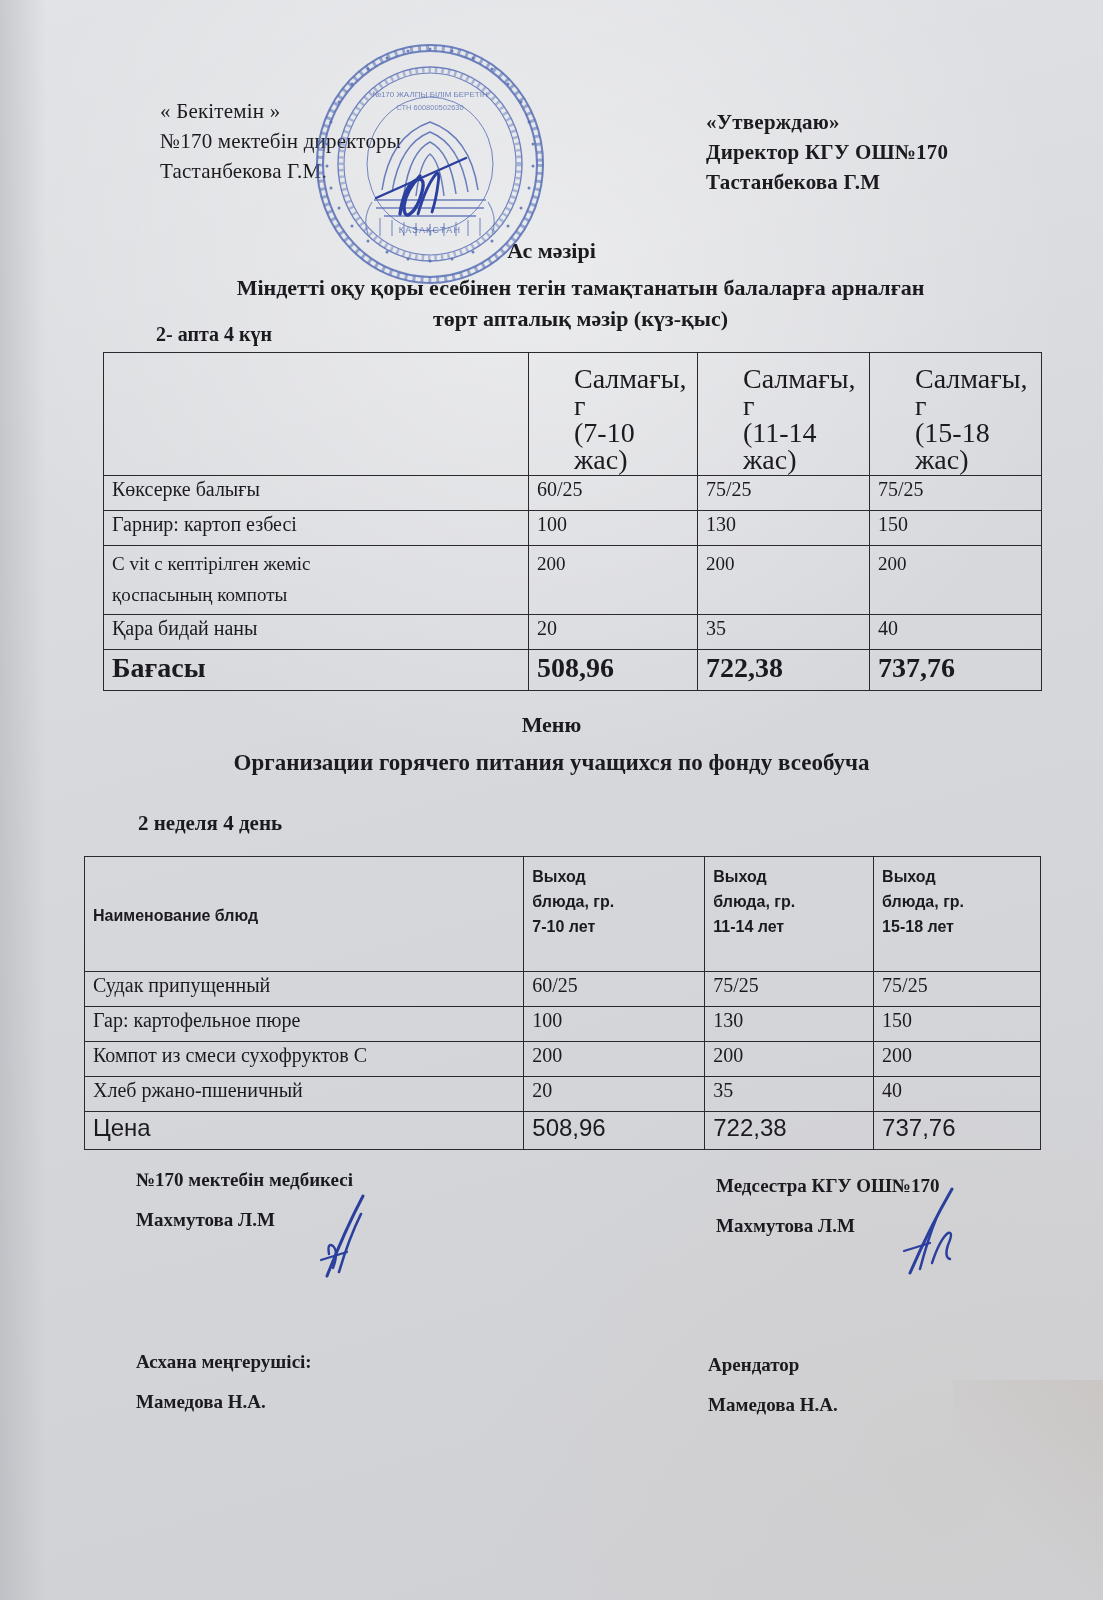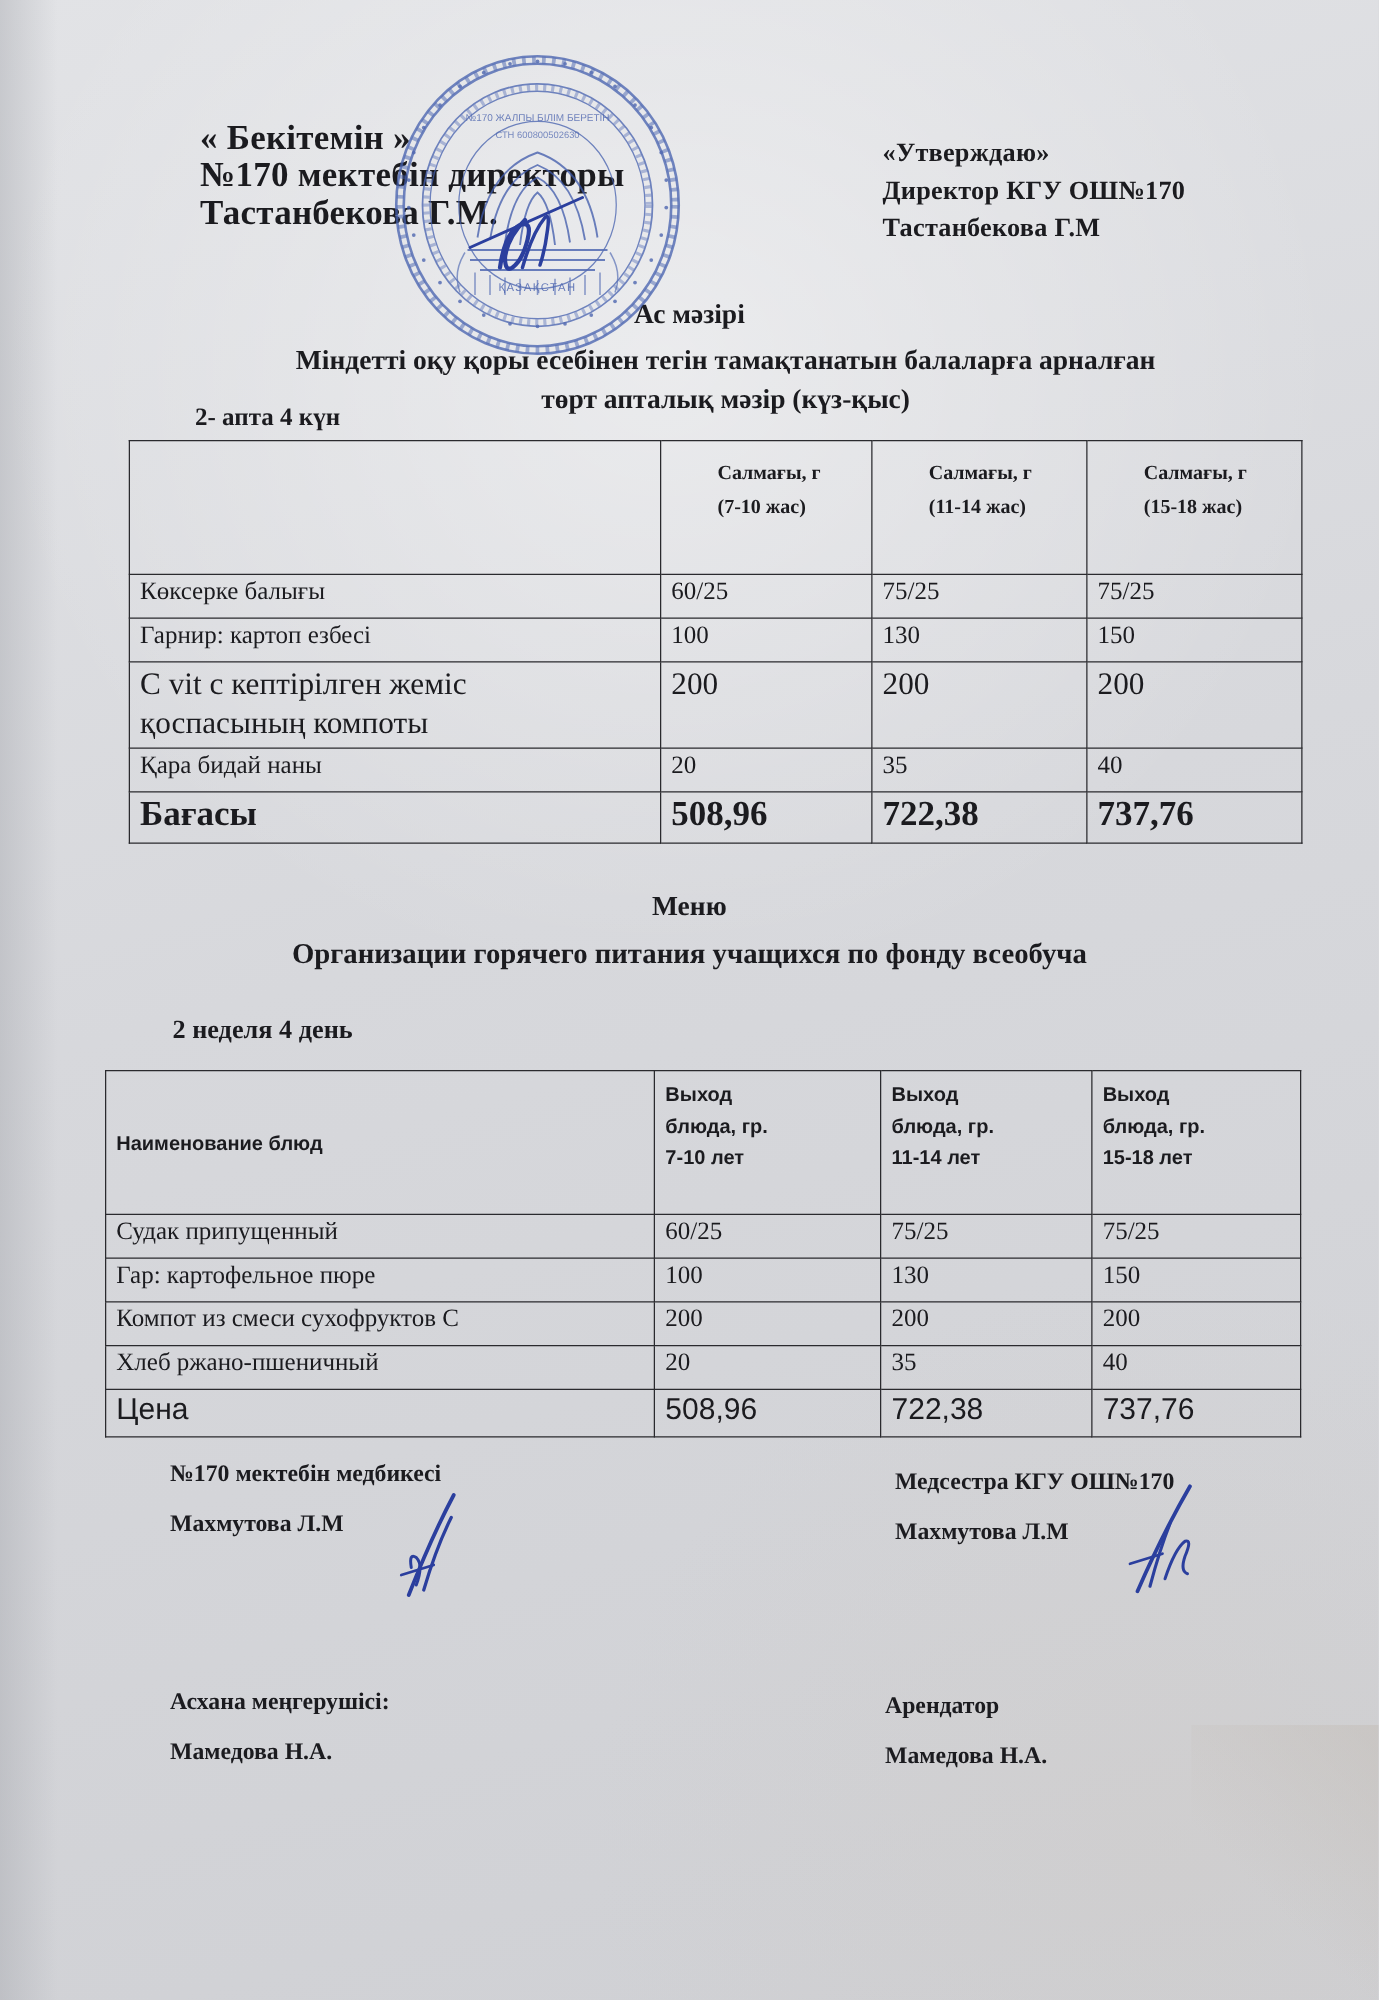--- a/index.html
+++ b/index.html
@@ -30,22 +30,22 @@
     position: absolute;
     inset: 0;
     z-index: 2;
   }
 
   
   .hdr-left {
     position: absolute;
     left: 160px;
     top: 96px;
-    font-weight: bold;
-    font-size: 28px;
+    font-weight: normal;
+    font-size: 21px;
     line-height: 30px;
     letter-spacing: 0.2px;
   }
   .hdr-right {
     position: absolute;
     left: 706px;
     top: 107px;
     font-weight: bold;
     font-size: 21px;
     line-height: 30px;
@@ -110,29 +110,29 @@
     left: 103px;
     top: 352px;
     width: 938px;
     font-size: 20px;
   }
   #tbl-kz .c0 { width: 425px; }
   #tbl-kz .c1 { width: 169px; }
   #tbl-kz .c2 { width: 172px; }
   #tbl-kz .c3 { width: 172px; }
   #tbl-kz .hd {
-    font-weight: bold;
-    font-size: 16px;
+    font-weight: normal;
+    font-size: 28px;
     line-height: 27px;
     height: 92px;
     padding-top: 12px;
     padding-left: 45px;
   }
   #tbl-kz .dish { height: 30px; font-size: 20px; }
-  #tbl-kz .dish2 { height: 64px; font-size: 25px; line-height: 31px; margin-top: 36px; }
+  #tbl-kz .dish2 { height: 64px; font-size: 19px; line-height: 31px; margin-top: 36px; }
   #tbl-kz .price { font-weight: bold; height: 36px; font-size: 28px; }
 
   
   #tbl-ru {
     left: 84px;
     top: 856px;
     width: 957px;
     font-size: 20px;
   }
   #tbl-ru .c0 { width: 437px; }

